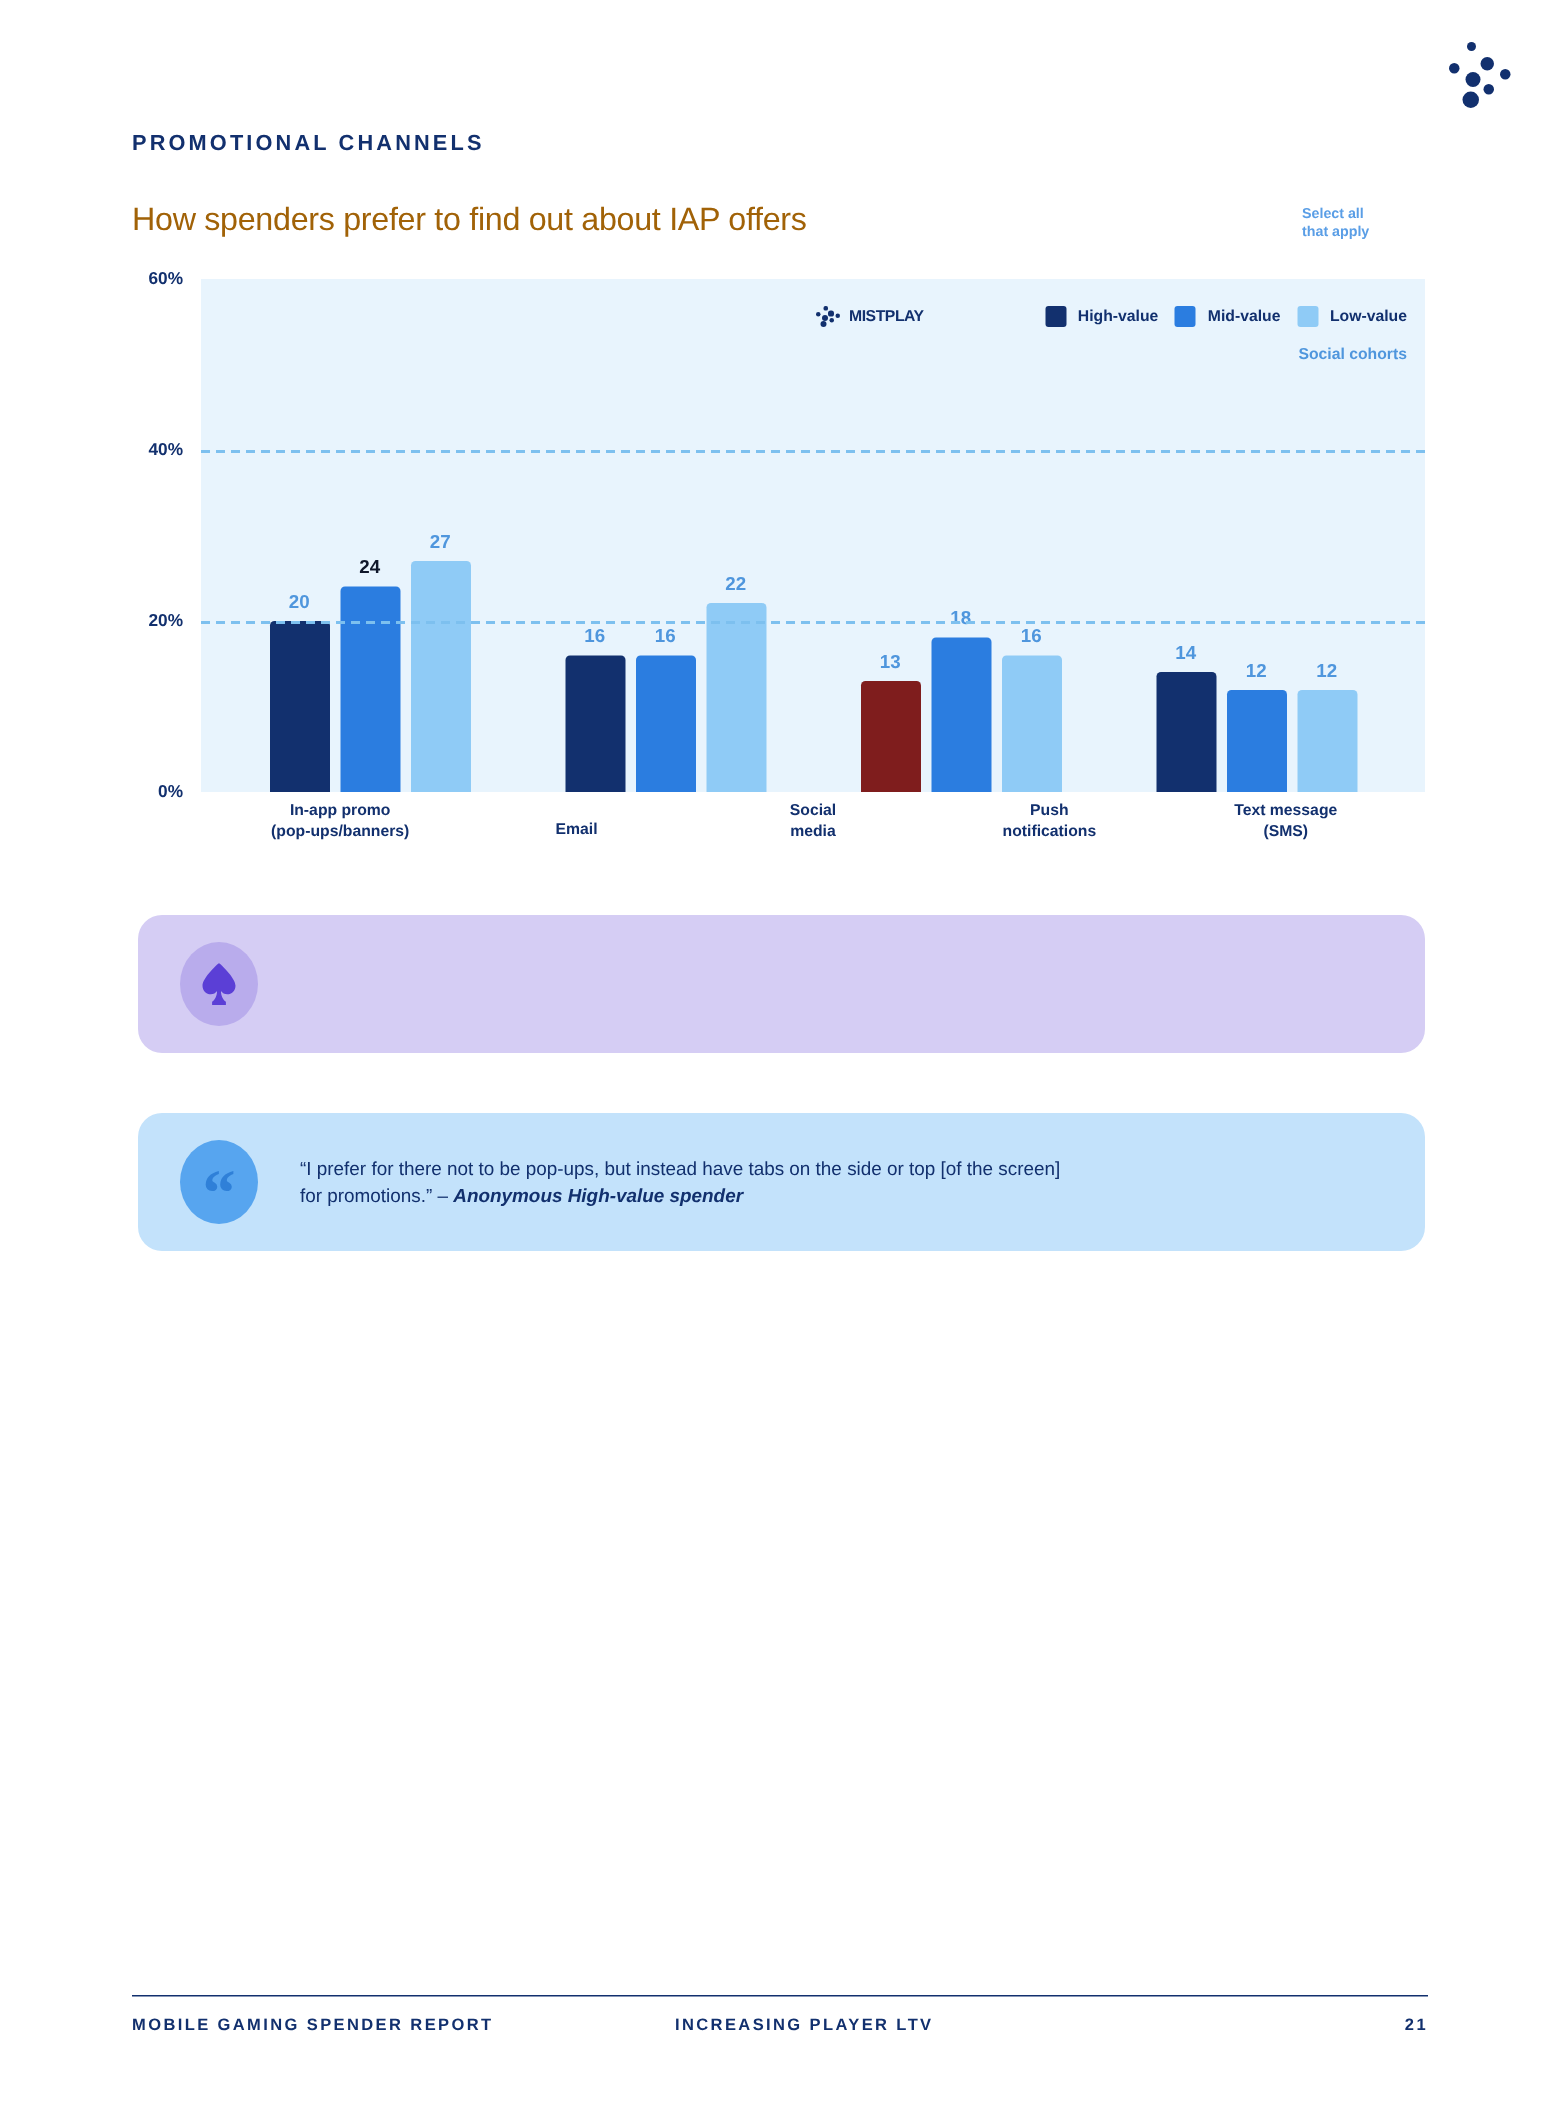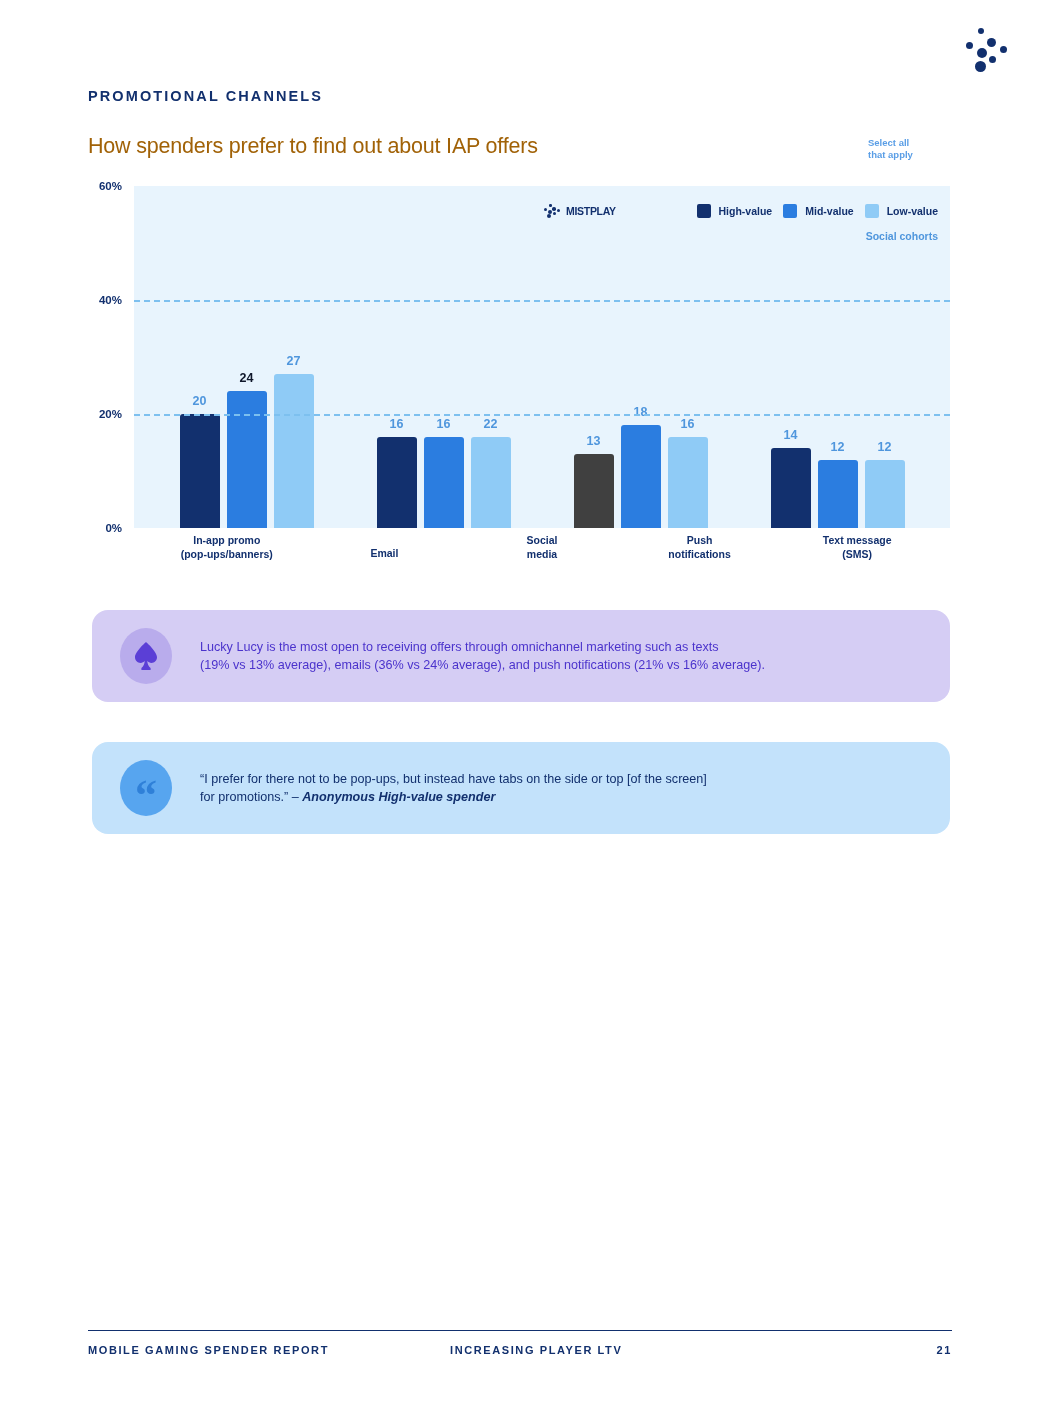--- a/index.html
+++ b/index.html
@@ -358,26 +358,26 @@
               <span class="val" style="color: rgb(79, 150, 221);">27</span>
             </div>
           </div>
           <div class="group">
             <div class="bar" style="height: 91.2px; background: rgb(18, 48, 110);">
               <span class="val" style="color: rgb(79, 150, 221);">16</span>
             </div>
             <div class="bar" style="height: 91.2px; background: rgb(43, 125, 224);">
               <span class="val" style="color: rgb(79, 150, 221);">16</span>
             </div>
-            <div class="bar" style="height: 91px; background: rgb(143, 203, 246);">
+            <div class="bar" style="height: 126px; background: rgb(143, 203, 246);">
               <span class="val" style="color: rgb(79, 150, 221);">22</span>
             </div>
           </div>
           <div class="group">
-            <div class="bar" style="height: 74.1px; background: #404040;">
+            <div class="bar" style="height: 74.1px; background: #7f1d1d;">
               <span class="val" style="color: rgb(79, 150, 221);">13</span>
             </div>
             <div class="bar" style="height: 102.6px; background: rgb(43, 125, 224);">
               <span class="val" style="color: rgb(79, 150, 221);">18</span>
             </div>
             <div class="bar" style="height: 91.2px; background: rgb(143, 203, 246);">
               <span class="val" style="color: rgb(79, 150, 221);">16</span>
             </div>
           </div>
           <div class="group">
@@ -417,24 +417,20 @@
           <div style="min-height: 1px;">(SMS)</div>
         </div>
       </div>
   </div>
 
   <div class="callout insight">
     <div class="badge">
       <svg width="26" height="30" viewBox="0 0 26 30">
         <path d="M13 1 C13 1 2 10.5 2 16.2 C2 19.6 4.6 21.9 7.5 21.9 C9.3 21.9 10.8 21 11.7 19.7 C11.7 23 10.3 25.6 8.4 26.9 L8.4 29 L17.6 29 L17.6 26.9 C15.7 25.6 14.3 23 14.3 19.7 C15.2 21 16.7 21.9 18.5 21.9 C21.4 21.9 24 19.6 24 16.2 C24 10.5 13 1 13 1 Z" fill="#5b3fd6"></path>
       </svg>
-    </div>
-    <div class="body">
-      <div>Lucky Lucy is the most open to receiving offers through omnichannel marketing such as texts</div>
-      <div>(19% vs 13% average), emails (36% vs 24% average), and push notifications (21% vs 16% average).</div>
     </div>
   </div>
 
   <div class="callout quote">
     <div class="badge">
       <span class="quote-glyph">“</span>
     </div>
     <div class="body">
       <div>“I prefer for there not to be pop-ups, but instead have tabs on the side or top [of the screen]</div>
       <div>

